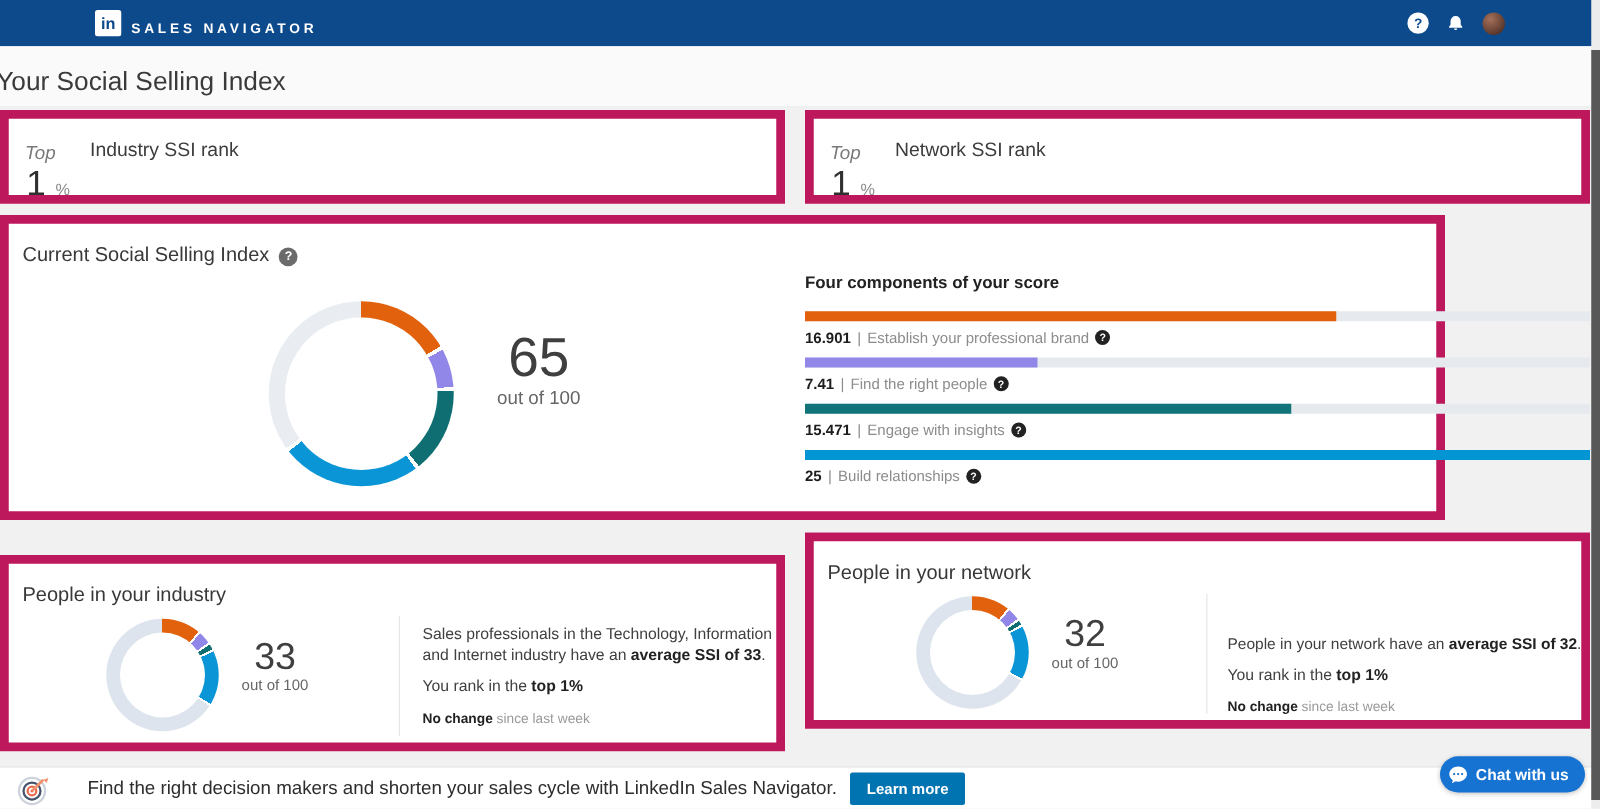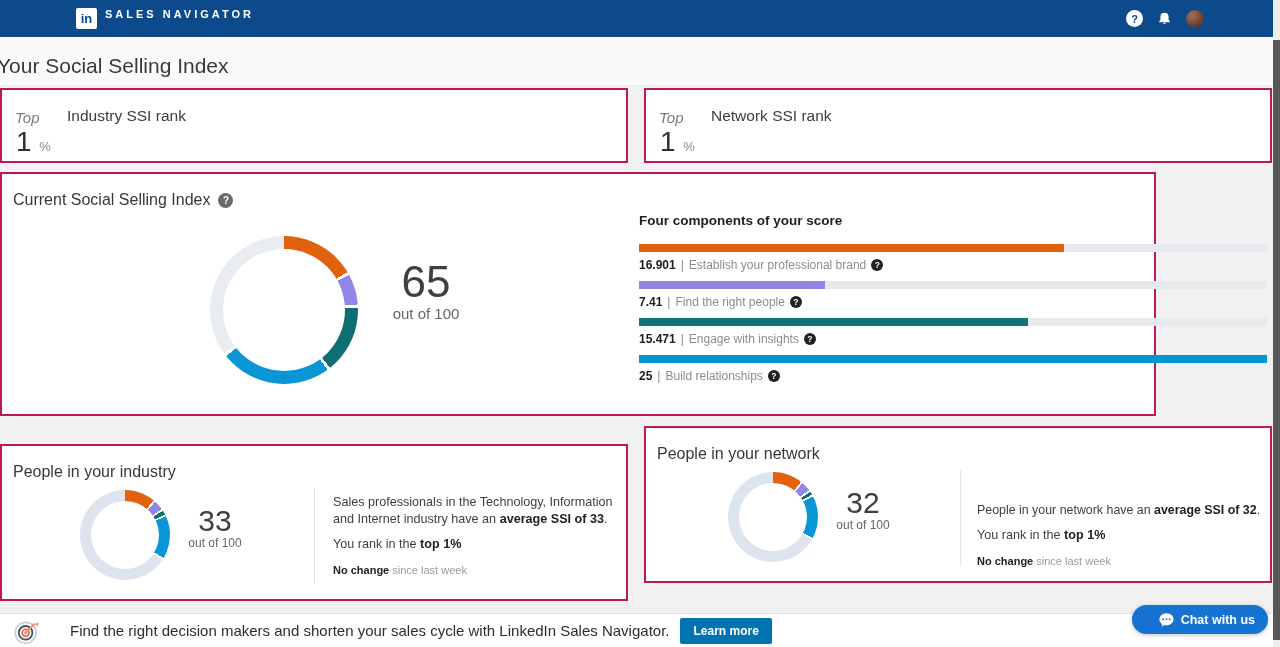--- a/index.html
+++ b/index.html
@@ -2,34 +2,34 @@
 <html><head>
 <meta charset="utf-8">
 <style>
   * { margin:0; padding:0; box-sizing:border-box; }
   html,body { width:1280px; height:647px; overflow:hidden; }
   body { font-family:"Liberation Sans", sans-serif; background:#f1f1f1; color:#333; }
   .page { position:relative; width:1280px; height:647px; }
 
   
   .nav { position:absolute; top:0; left:0; width:1280px; height:37px; background:#0c4a8c; display:flex; align-items:center; justify-content:space-between; padding:0 76px 0 76px; }
-  .brand { display:flex; align-items:flex-start; gap:8px; }
+  .brand { display:flex; align-items:flex-end; gap:8px; }
   .logo-box { width:21px; height:21px; background:#fff; border-radius:2px; display:flex; align-items:center; justify-content:center; font-weight:bold; font-size:13px; color:#0c4a8c; }
   .brand-name { color:#fff; font-size:11px; font-weight:bold; letter-spacing:3px; }
   .nav-right { display:flex; align-items:center; gap:14px; position:absolute; right:76px; top:0; height:37px; }
   .nav-help { width:17px; height:17px; border-radius:50%; background:#fff; color:#0c4a8c; font-size:11px; font-weight:bold; display:flex; align-items:center; justify-content:center; cursor:pointer; }
   .nav-bell { display:flex; align-items:center; cursor:pointer; }
   .avatar { width:18px; height:18px; border-radius:50%; background:radial-gradient(circle at 35% 30%, #a5705a, #5d3a2e 70%, #2e1c16); cursor:pointer; }
 
   
   .title-band { position:absolute; top:37px; left:0; width:1280px; height:49px; background:#fafafa; border-bottom:1px solid #ececec; }
   .page-title { font-size:21px; color:#3a3a3a; margin-left:-3px; padding-top:17px; }
 
   
-  .card { position:absolute; background:#fff; border:2px solid #be185d; }
+  .card { position:absolute; background:#fff; border:7px solid #be185d; }
   .card-rank-1 { left:0; top:88px; width:628px; height:75px; }
   .card-rank-2 { left:644px; top:88px; width:628px; height:75px; }
   .card-main   { left:0; top:172px; width:1156px; height:244px; }
   .card-industry { left:0; top:444px; width:628px; height:157px; }
   .card-network  { left:644px; top:426px; width:628px; height:157px; }
 
   
   .rank-top { position:absolute; left:13px; top:19px; font-style:italic; font-size:15px; color:#7a7a7a; }
   .rank-title { position:absolute; left:65px; top:17px; font-size:15.5px; color:#3c3c3c; }
   .rank-value { position:absolute; left:14px; top:36px; font-size:28px; font-weight:300; color:#303030; }
@@ -69,21 +69,21 @@
   .ptext .muted { color:#9a9a9a; }
   .note { font-size:11px; }
 
   
   .banner { position:absolute; left:0; top:613px; width:1280px; height:34px; background:#fff; border-top:1px solid #e2e2e2; display:flex; align-items:center; }
   .banner-icon { margin:0 8px 0 12px; display:flex; align-items:center; }
   .banner-text { font-size:15px; color:#2d2d2d;margin-left:21px; }
   .learn-btn { margin-left:11px; background:#0073b1; color:#fff; border:none; font-family:inherit; font-size:12px; font-weight:bold; padding:6px 13px; border-radius:2px; cursor:pointer; }
 
   
-  .chat-btn { position:absolute; right:12px; bottom:13px; height:29px; background:#1673d2; border-radius:15px; display:flex; align-items:center; gap:6px; padding:0 13px 0 26px; color:#fff; font-size:12.5px; font-weight:bold; cursor:pointer; box-shadow:0 1px 4px rgba(0,0,0,.25); }
+  .chat-btn { position:absolute; right:12px; bottom:13px; height:29px; background:#1673d2; border-radius:15px; display:flex; align-items:center; gap:6px; padding:0 13px 0 6px; color:#fff; font-size:12.5px; font-weight:bold; cursor:pointer; box-shadow:0 1px 4px rgba(0,0,0,.25); }
 
   
   .scrollbar { position:absolute; right:0; top:0; width:7px; height:647px; background:#ededed; }
   .scroll-thumb { position:absolute; right:0; top:40px; width:7px; height:600px; background:#585858; }
 </style>
 </head>
 <body>
 
 <div class="page">
 

